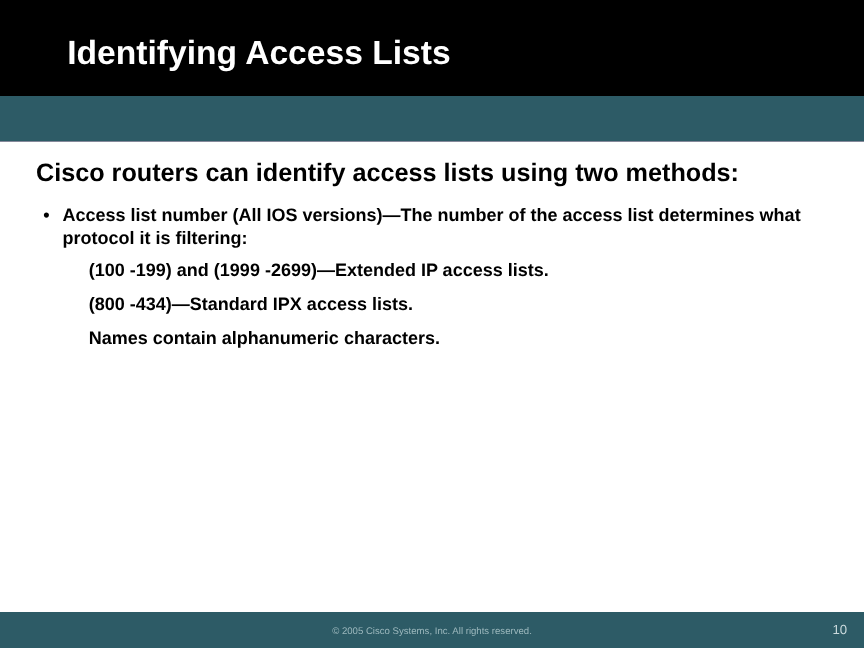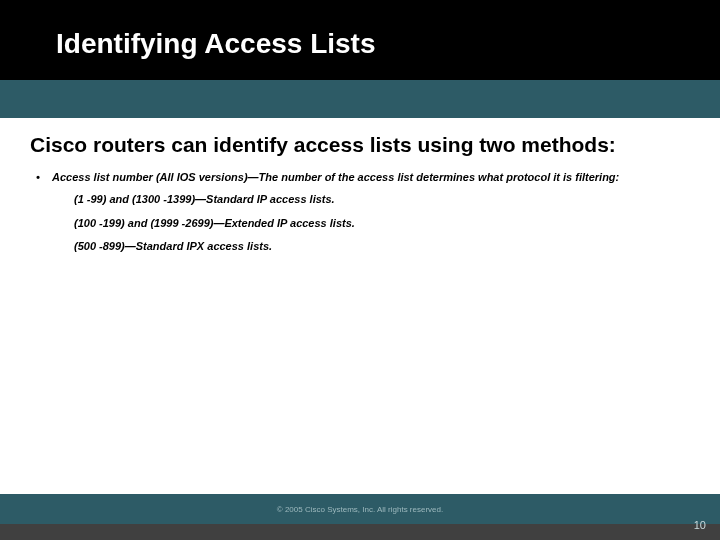--- a/index.html
+++ b/index.html
@@ -9,21 +9,21 @@
     height: 540px;
     overflow: hidden;
     font-family: Arial, Helvetica, sans-serif;
     background: #000;
     color: #000;
   }
   .slide {
     position: relative;
     width: 720px;
     height: 540px;
-    background: #404040;
+    background: #a21caf;
   }
   .title-area {
     position: relative;
     height: 118px;
     background: #000;
   }
   .title-text {
     position: absolute;
     left: 56px;
     top: 28px;
@@ -60,45 +60,44 @@
     padding: 14px 24px 10px 30px;
     box-sizing: border-box;
   }
   .intro {
     font-size: 21px;
     font-weight: bold;
     line-height: 1.2;
     margin-bottom: 14px;
   }
   .bullets {
-    font-size: 11px;
+    font-size: 15px;
     font-weight: bold;
     line-height: 1.25;
-    font-style: italic;
   }
   .l1 {
     margin: 0 0 8px 0;
     padding-left: 22px;
     position: relative;
   }
   .l1::before {
     content: "•";
     position: absolute;
     left: 6px;
     top: 0;
   }
   .l2 {
     margin: 0 0 10px 0;
     padding-left: 44px;
   }
   .footer {
     position: absolute;
     left: 0;
     right: 0;
-    bottom: 16px;
+    bottom: 0;
     height: 30px;
     background: #2d5b66;
     color: #9cb8bd;
     font-size: 8px;
     display: flex;
     align-items: center;
     justify-content: center;
   }
   .page-num {
     position: absolute;
@@ -120,24 +119,24 @@
     <div class="title-underline"></div>
     <div class="title-text">Identifying Access Lists</div>
   </div>
   <div class="corner-triangle"></div>
 
   <div class="body">
     <div class="intro">Cisco routers can identify access lists using two methods:</div>
 
     <div class="bullets">
       <div class="l1">Access list number (All IOS versions)—The number of the access list determines what protocol it is filtering:</div>
-      <div class="l2">(1 -99) and (1300 -1399)—Standard IP access lists.</div>
       <div class="l2">(100 -199) and (1999 -2699)—Extended IP access lists.</div>
-      <div class="l2">(500 -899)—Standard IPX access lists.</div>
+      <div class="l2">(800 -434)—Standard IPX access lists.</div>
 
+      <div class="l2">Names contain alphanumeric characters.</div>
     </div>
   </div>
 
   <div class="footer">
     <span>© 2005 Cisco Systems, Inc. All rights reserved.</span>
   </div>
   <div class="page-num">10</div>
 
 </div>
 

